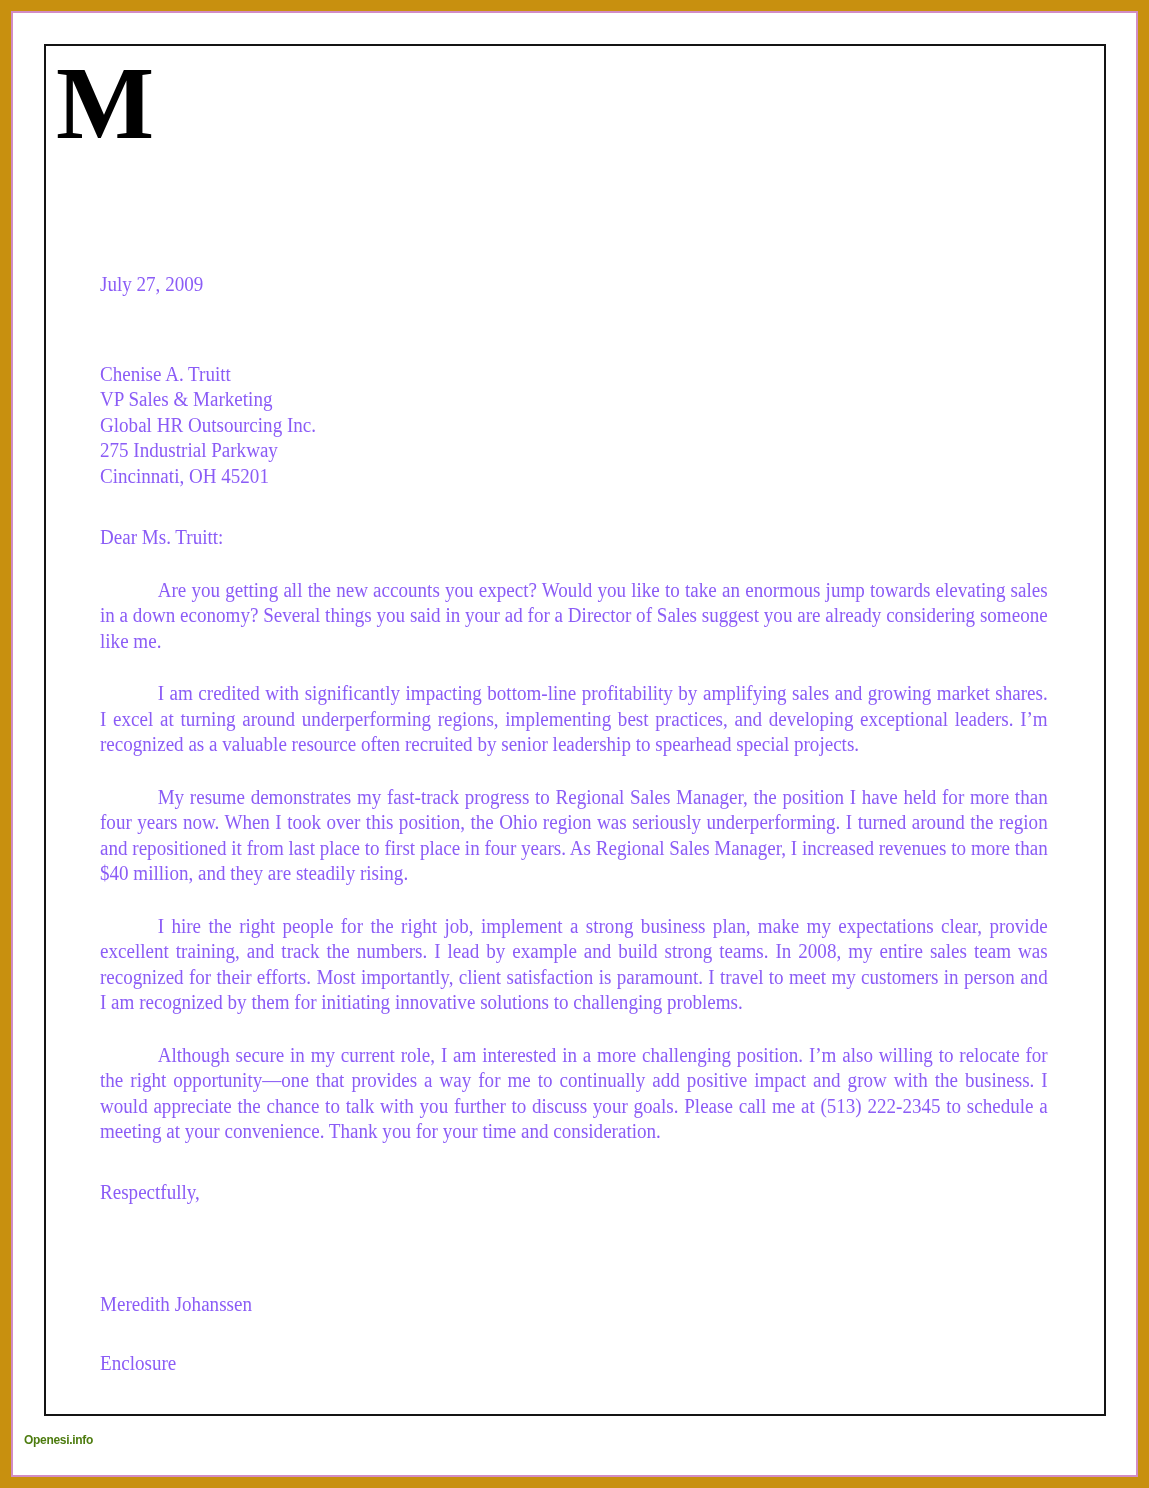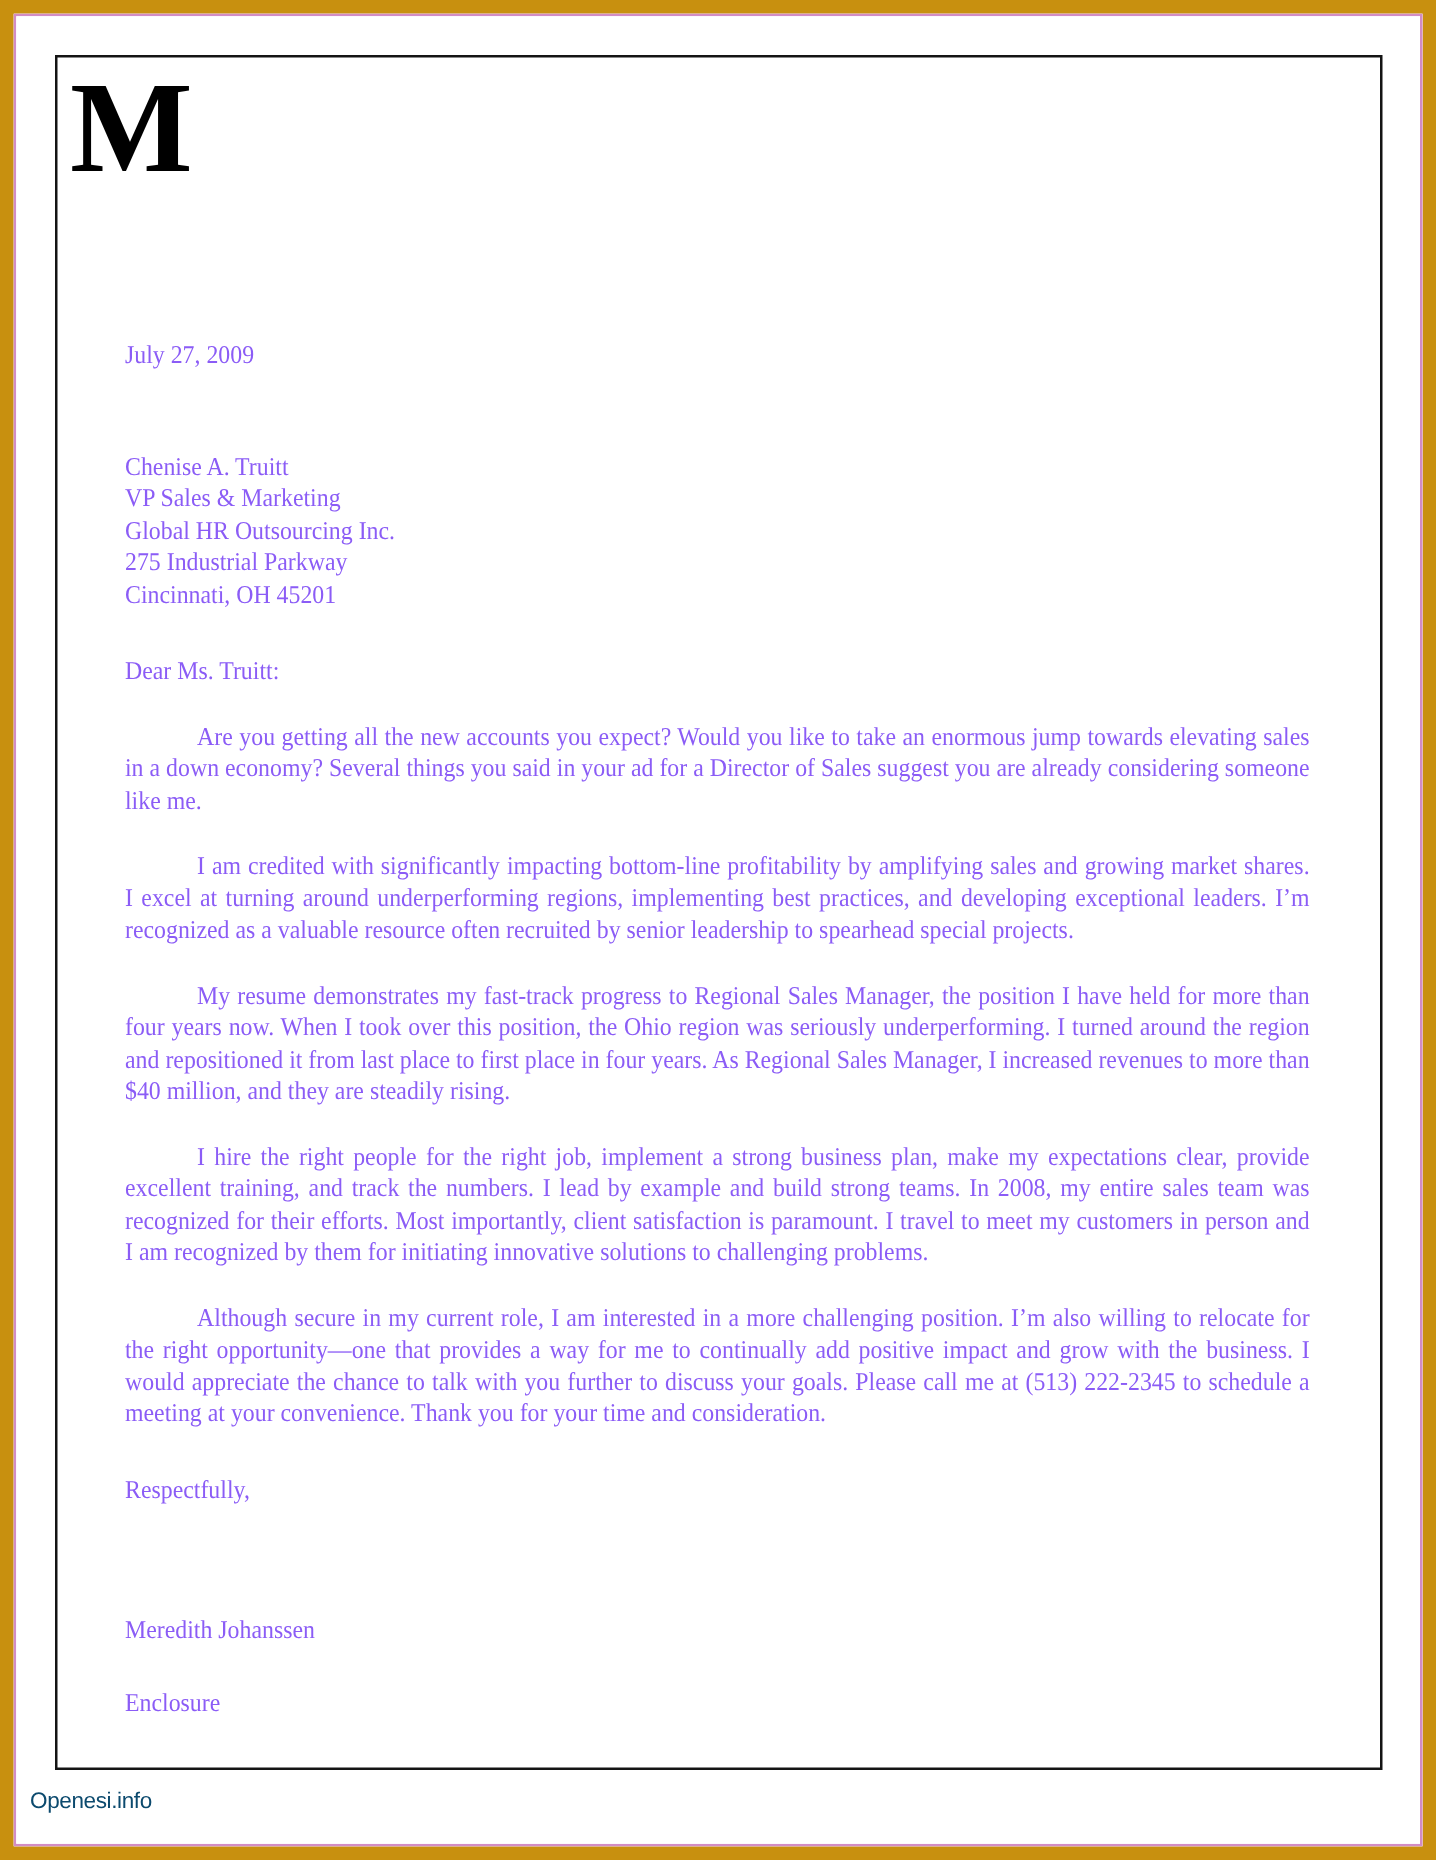--- a/index.html
+++ b/index.html
@@ -144,24 +144,24 @@
   .closing { margin-top: 35px; }
   .signature { margin-top: 87px; }
   .enclosure { margin-top: 33px; }
 
   
   .watermark {
     position: absolute;
     left: 24px;
     top: 1432px;
     font-family: "Liberation Sans", "DejaVu Sans", sans-serif;
-    font-size: 18px;
+    font-size: 12px;
     line-height: 16px;
-    font-weight: 400;
-    color: #0c4a6e;
+    font-weight: 700;
+    color: #4d7c0f;
     letter-spacing: -0.3px;
     white-space: nowrap;
   }
 </style>
 </head>
 <body>
 
 <div id="page">
 
   <div class="frame-gold"></div>

